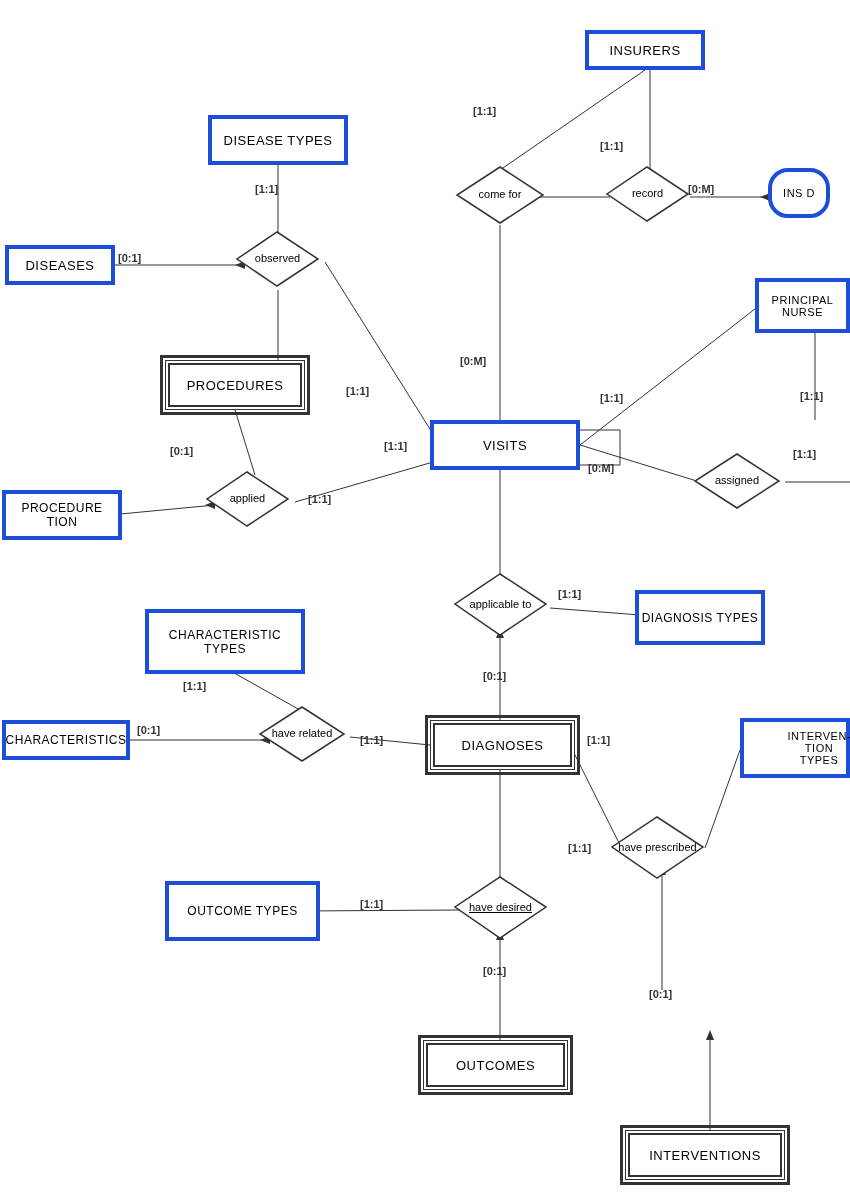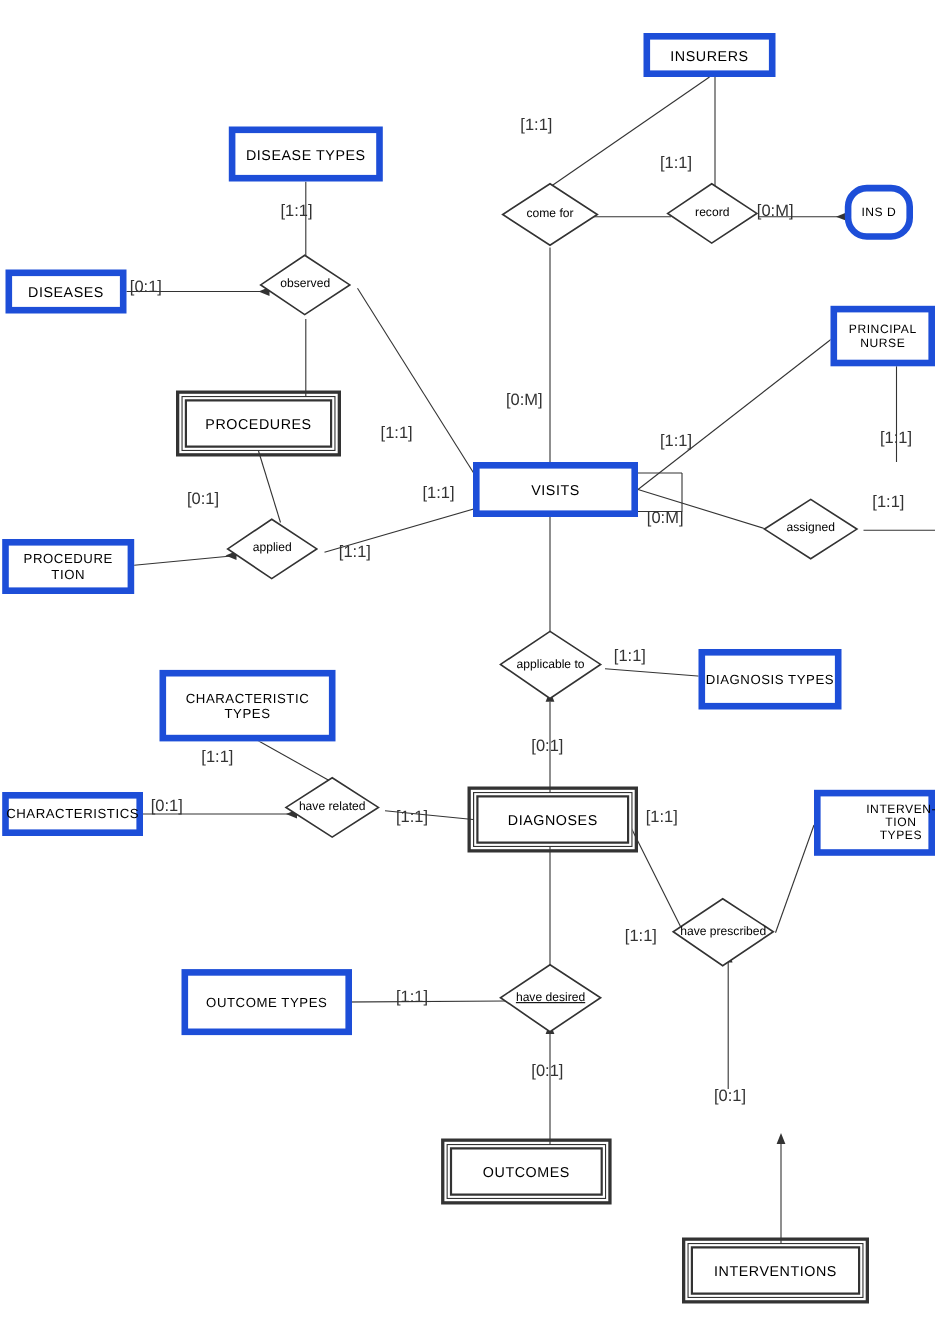--- a/index.html
+++ b/index.html
@@ -6,21 +6,21 @@
     body { background: #fff; font-family: Arial, sans-serif; }
     .diagram-container {
       width: 850px;
       height: 1203px;
       position: relative;
       overflow: hidden;
       background: #fff;
     }
     .entity-box {
       position: absolute;
-      border: 6px solid #1d4ed8;
+      border: 4px solid #1d4ed8;
       background: #fff;
       display: flex;
       align-items: center;
       justify-content: center;
       text-align: center;
       font-size: 13px;
       font-weight: normal;
       letter-spacing: 0.5px;
     }
     .entity-box.double-border {
@@ -47,22 +47,23 @@
       height: 100%;
     }
     .diamond-label {
       position: relative;
       z-index: 2;
       font-size: 11px;
       line-height: 1.2;
     }
     .label {
       position: absolute;
-      font-size: 15px;
+      font-size: 11px;
       color: #333;
+      font-weight: bold;
     }
     svg.lines {
       position: absolute;
       top: 0;
       left: 0;
       width: 850px;
       height: 1203px;
       pointer-events: none;
     }
   </style>
@@ -158,21 +159,21 @@
   <div class="entity-box" style="left:145px; top:609px; width:160px; height:65px; font-size:12px;">CHARACTERISTIC TYPES</div>
 
   <div class="entity-box" style="left:2px; top:720px; width:128px; height:40px; font-size:12px;">CHARACTERISTICS</div>
 
   <div class="entity-box double-border" style="left:430px; top:720px; width:145px; height:50px;">DIAGNOSES</div>
 
   <div class="entity-box" style="left:635px; top:590px; width:130px; height:55px; font-size:12px;">DIAGNOSIS TYPES</div>
 
   <div class="entity-box" style="left:165px; top:881px; width:155px; height:60px; font-size:12px;">OUTCOME TYPES</div>
 
-  <div class="entity-box double-border" style="left:406px; top:1040px; width:145px; height:50px;">OUTCOMES</div>
+  <div class="entity-box double-border" style="left:423px; top:1040px; width:145px; height:50px;">OUTCOMES</div>
 
   <div class="entity-box double-border" style="left:625px; top:1130px; width:160px; height:50px;">INTERVENTIONS</div>
 
   <div class="entity-box" style="left:740px; top:718px; width:110px; height:60px; font-size:11px;padding-left:48px;">INTERVEN­TION TYPES</div>
 
   <div class="entity-box" style="left:768px; top:168px; width:62px; height:50px; font-size:11px;border-radius:20px;">INS D</div>
 
   <div class="entity-box" style="left:755px; top:278px; width:95px; height:55px; font-size:11px;">PRINCIP­AL NURSE</div>
 
   <div class="diamond" style="left:235px; top:230px; width:85px; height:58px;">

